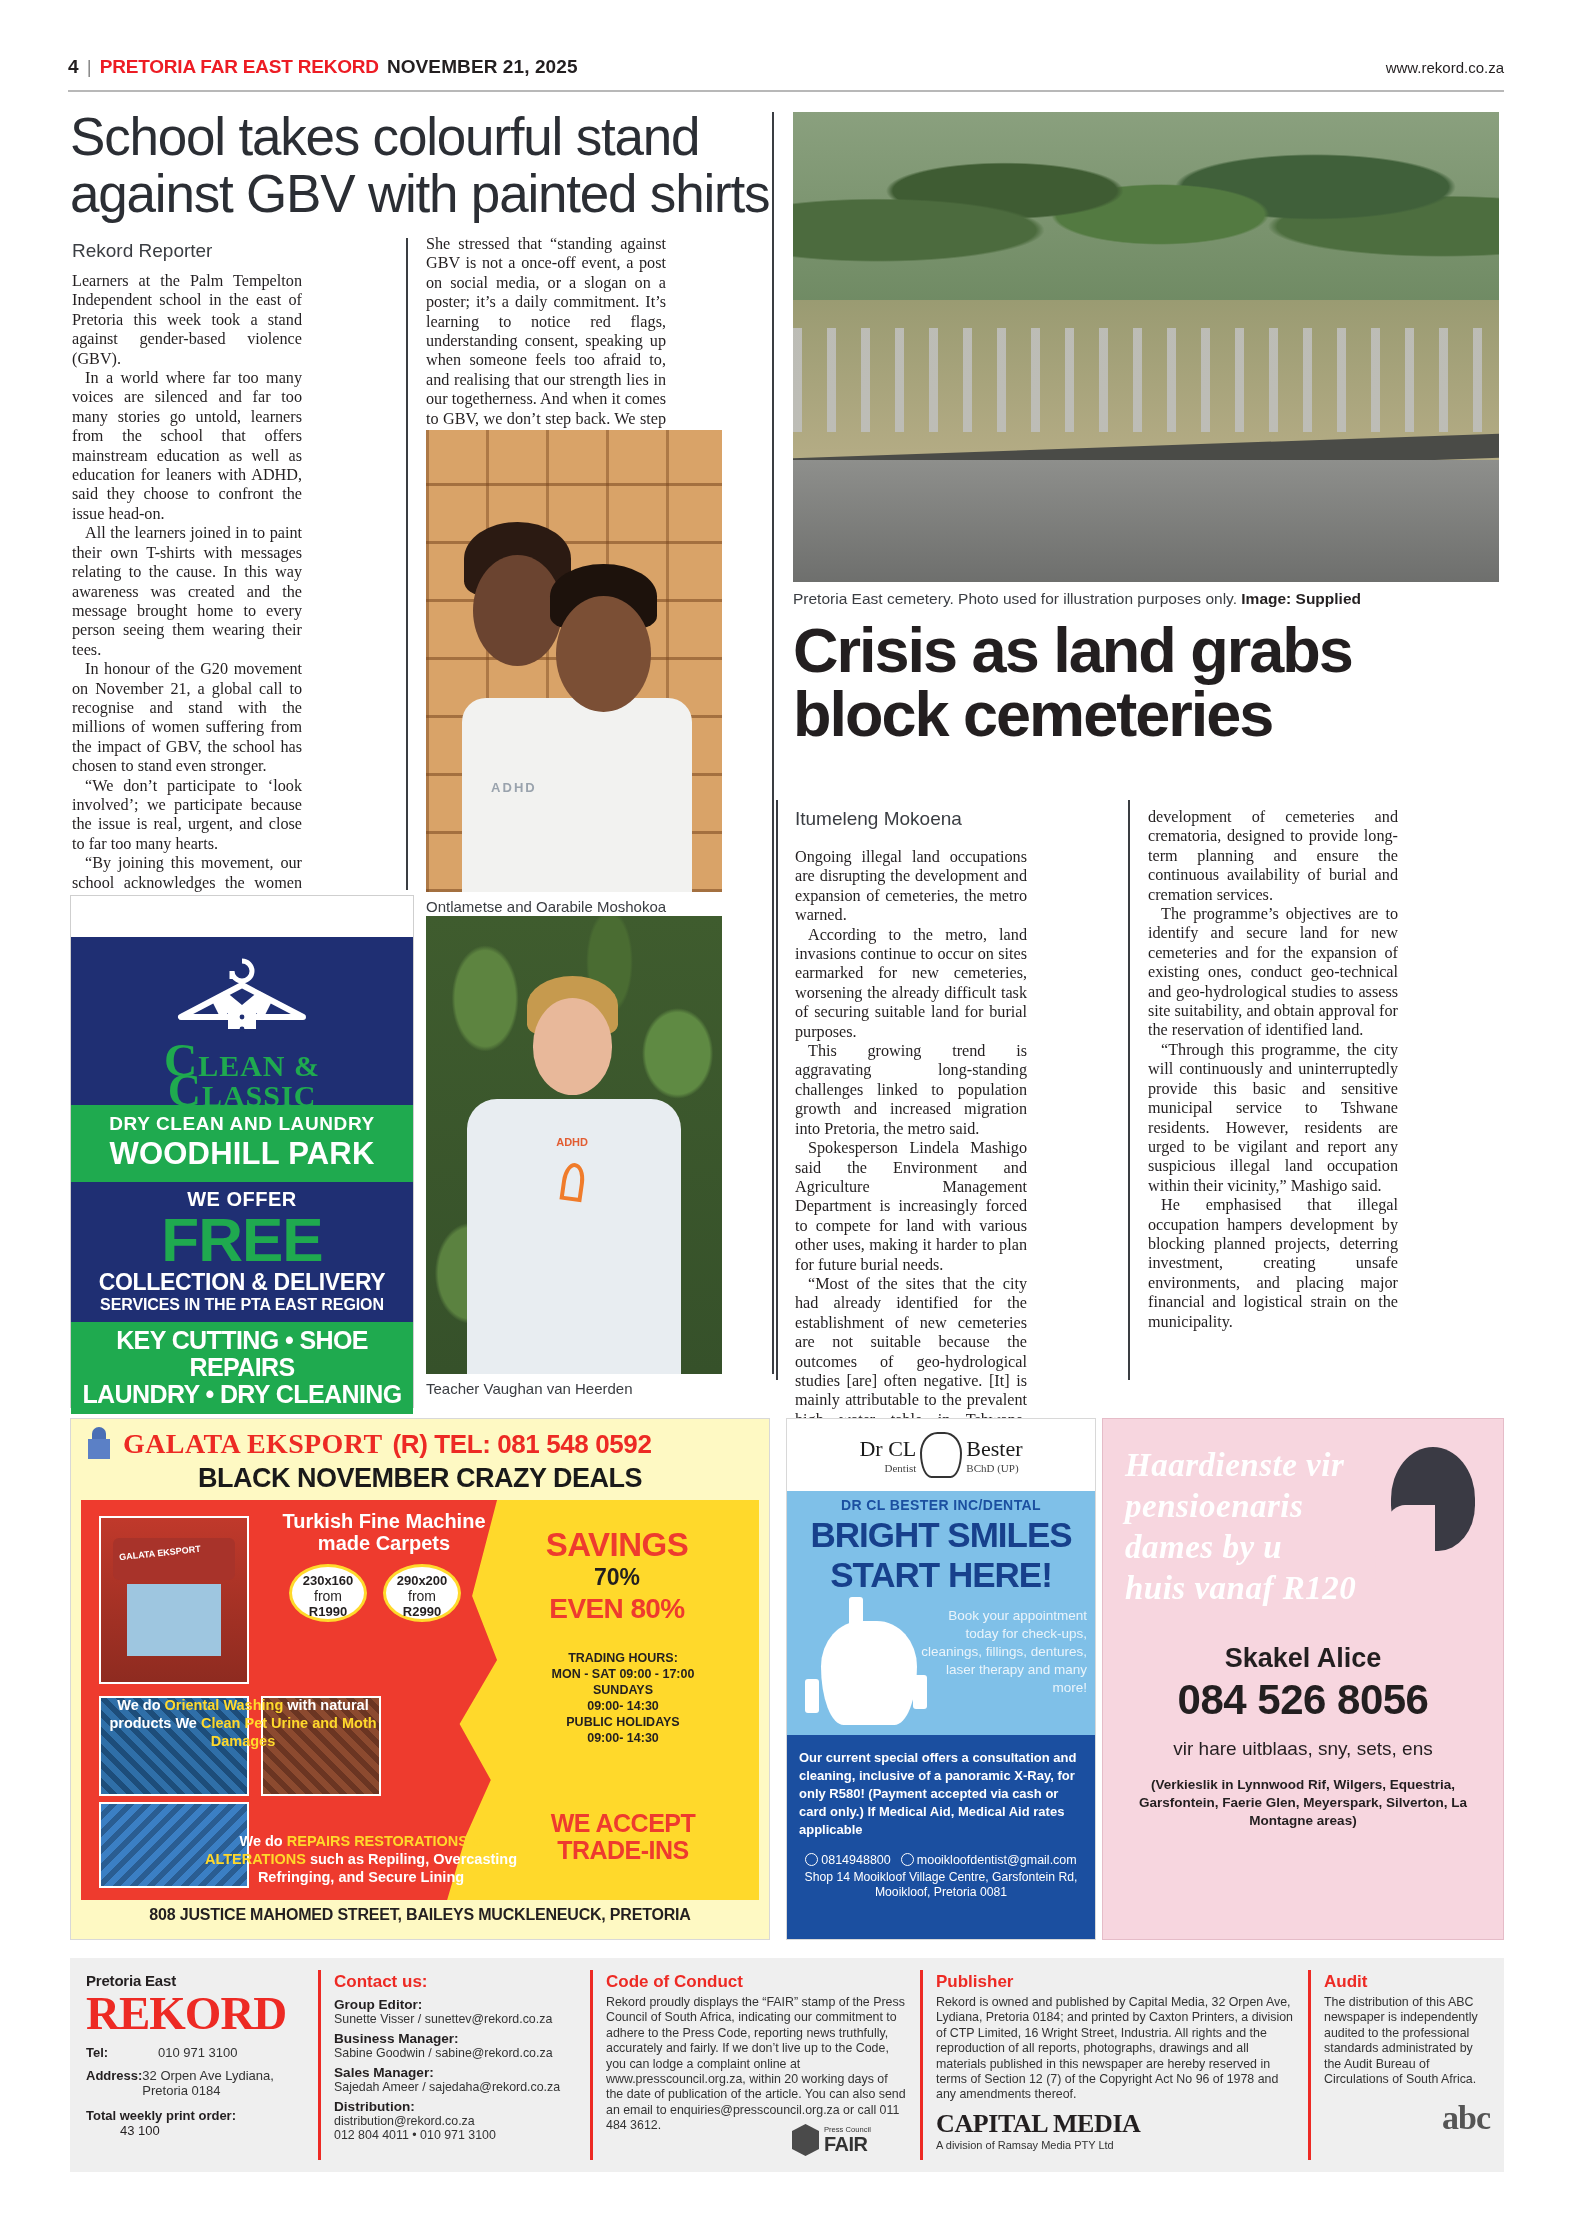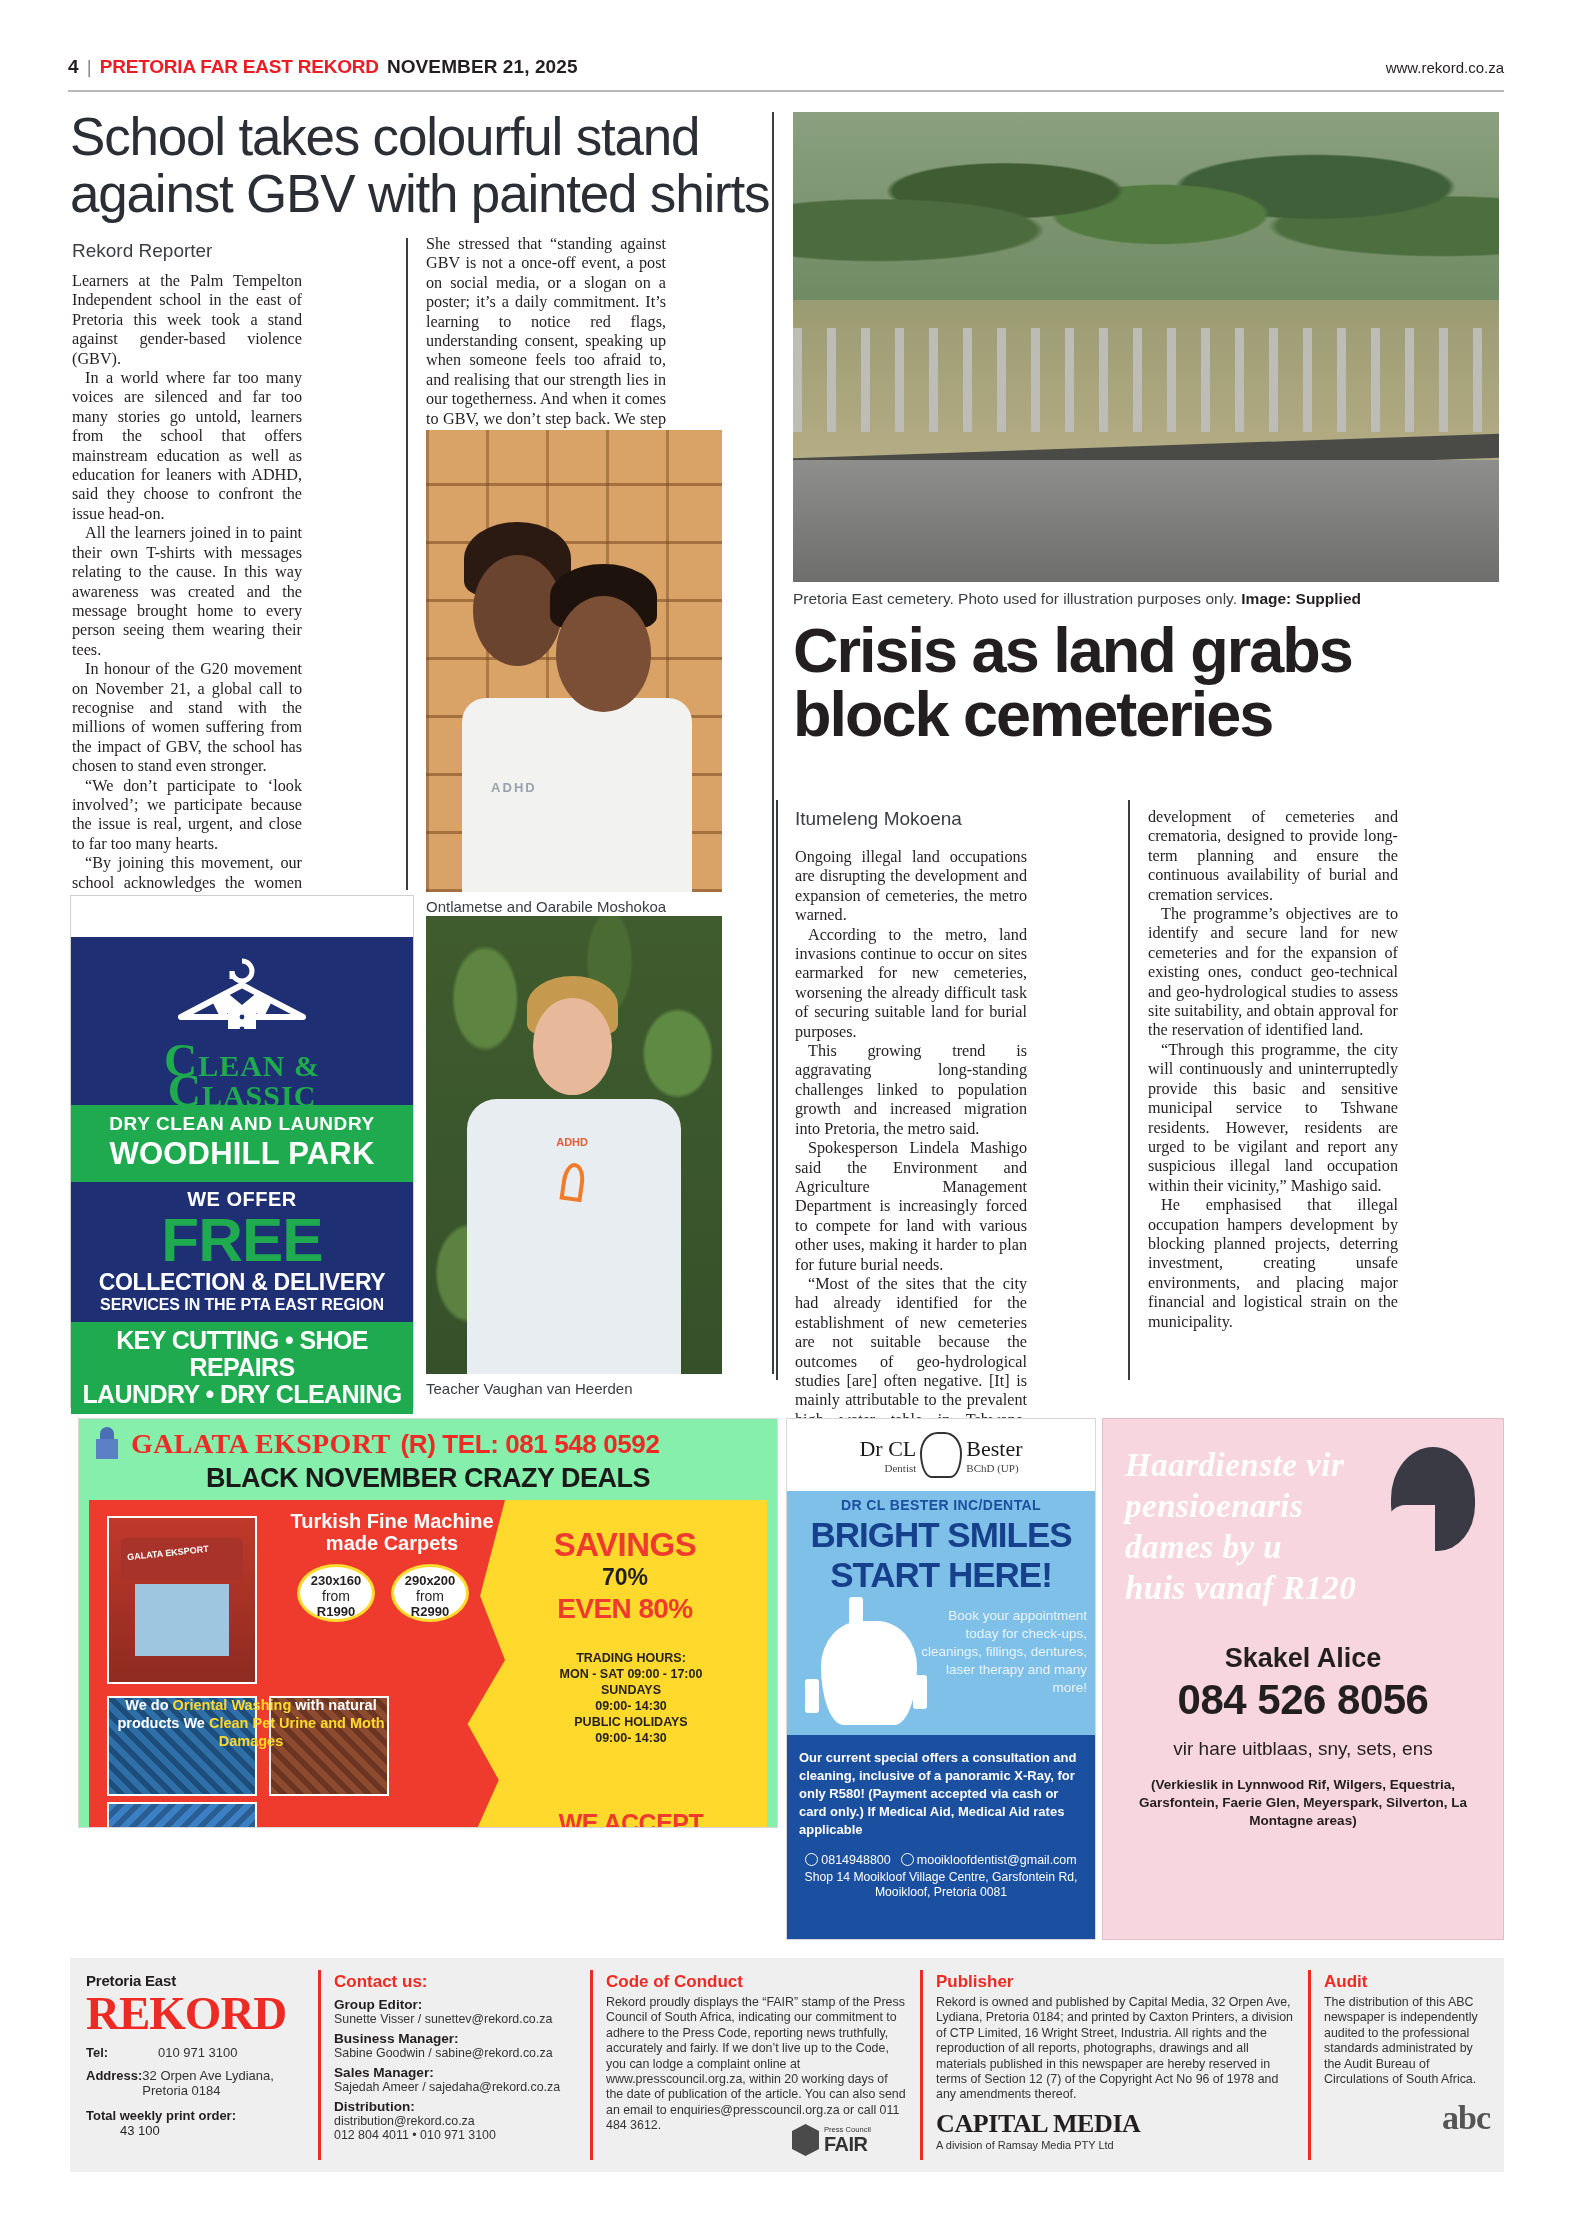--- a/index.html
+++ b/index.html
@@ -138,21 +138,21 @@
     radial-gradient(ellipse at 15% 78%, #5b8240 0 9%, transparent 10%),
     linear-gradient(#3f5c2e,#36512a);}
   .t-shirt{position:absolute;left:14%;top:40%;width:72%;height:60%;background:#e8edf1;border-radius:30px 30px 0 0;}
   .t-head{position:absolute;left:36%;top:18%;width:27%;height:21%;background:#e8b89a;border-radius:50%;}
   .t-hair{position:absolute;left:34%;top:13%;width:31%;height:13%;background:#c69a4e;border-radius:50% 50% 18% 18%;}
   .t-ribbon{position:absolute;left:46%;top:54%;width:22px;height:38px;border:4px solid #f07c2b;border-radius:50% 50% 0 0;transform:rotate(8deg);}
   .t-ad{position:absolute;left:44%;top:48%;font-size:11px;color:#e25d32;font-weight:700;}
   .cap-teacher{position:absolute;left:426px;top:1380px;width:296px;font-size:15px;color:#3a3d42;}
 
   
-  .ad-galata{position:absolute;left:70px;top:1418px;width:700px;height:410px;background:#86efac;border:1px solid #d8d8d8;overflow:hidden;margin-left:8px;}
+  .ad-galata{position:absolute;left:70px;top:1418px;width:700px;height:522px;background:#fef9c3;border:1px solid #d8d8d8;overflow:hidden;}
   .gal-head{display:flex;align-items:center;gap:10px;padding:8px 0 0 14px;}
   .gal-tower{width:28px;height:34px;position:relative;}
   .gal-tower:before{content:"";position:absolute;left:7px;top:0;width:14px;height:13px;background:#4a6fb5;border-radius:50% 50% 0 0;}
   .gal-tower:after{content:"";position:absolute;left:3px;top:12px;width:22px;height:20px;background:#5b80c6;}
   .gal-name{font-family:"Liberation Serif", serif;font-weight:700;font-size:28px;color:#ed2a24;letter-spacing:.4px;}
   .gal-tel{font-size:26px;font-weight:800;color:#ed2a24;letter-spacing:-.4px;}
   .gal-sub{text-align:center;font-size:27px;font-weight:800;color:#1a1a1a;letter-spacing:-.5px;margin-top:2px;}
   .gal-body{position:relative;margin:6px 10px 0 10px;height:400px;background:#ee3b2e;}
   .gal-yellow{position:absolute;right:0;top:0;width:46%;height:100%;background:#ffd92b;
     clip-path: polygon(16% 0, 100% 0, 100% 100%, 0 100%, 6% 84%, 14% 70%, 4% 56%, 16% 40%, 8% 24%);}

